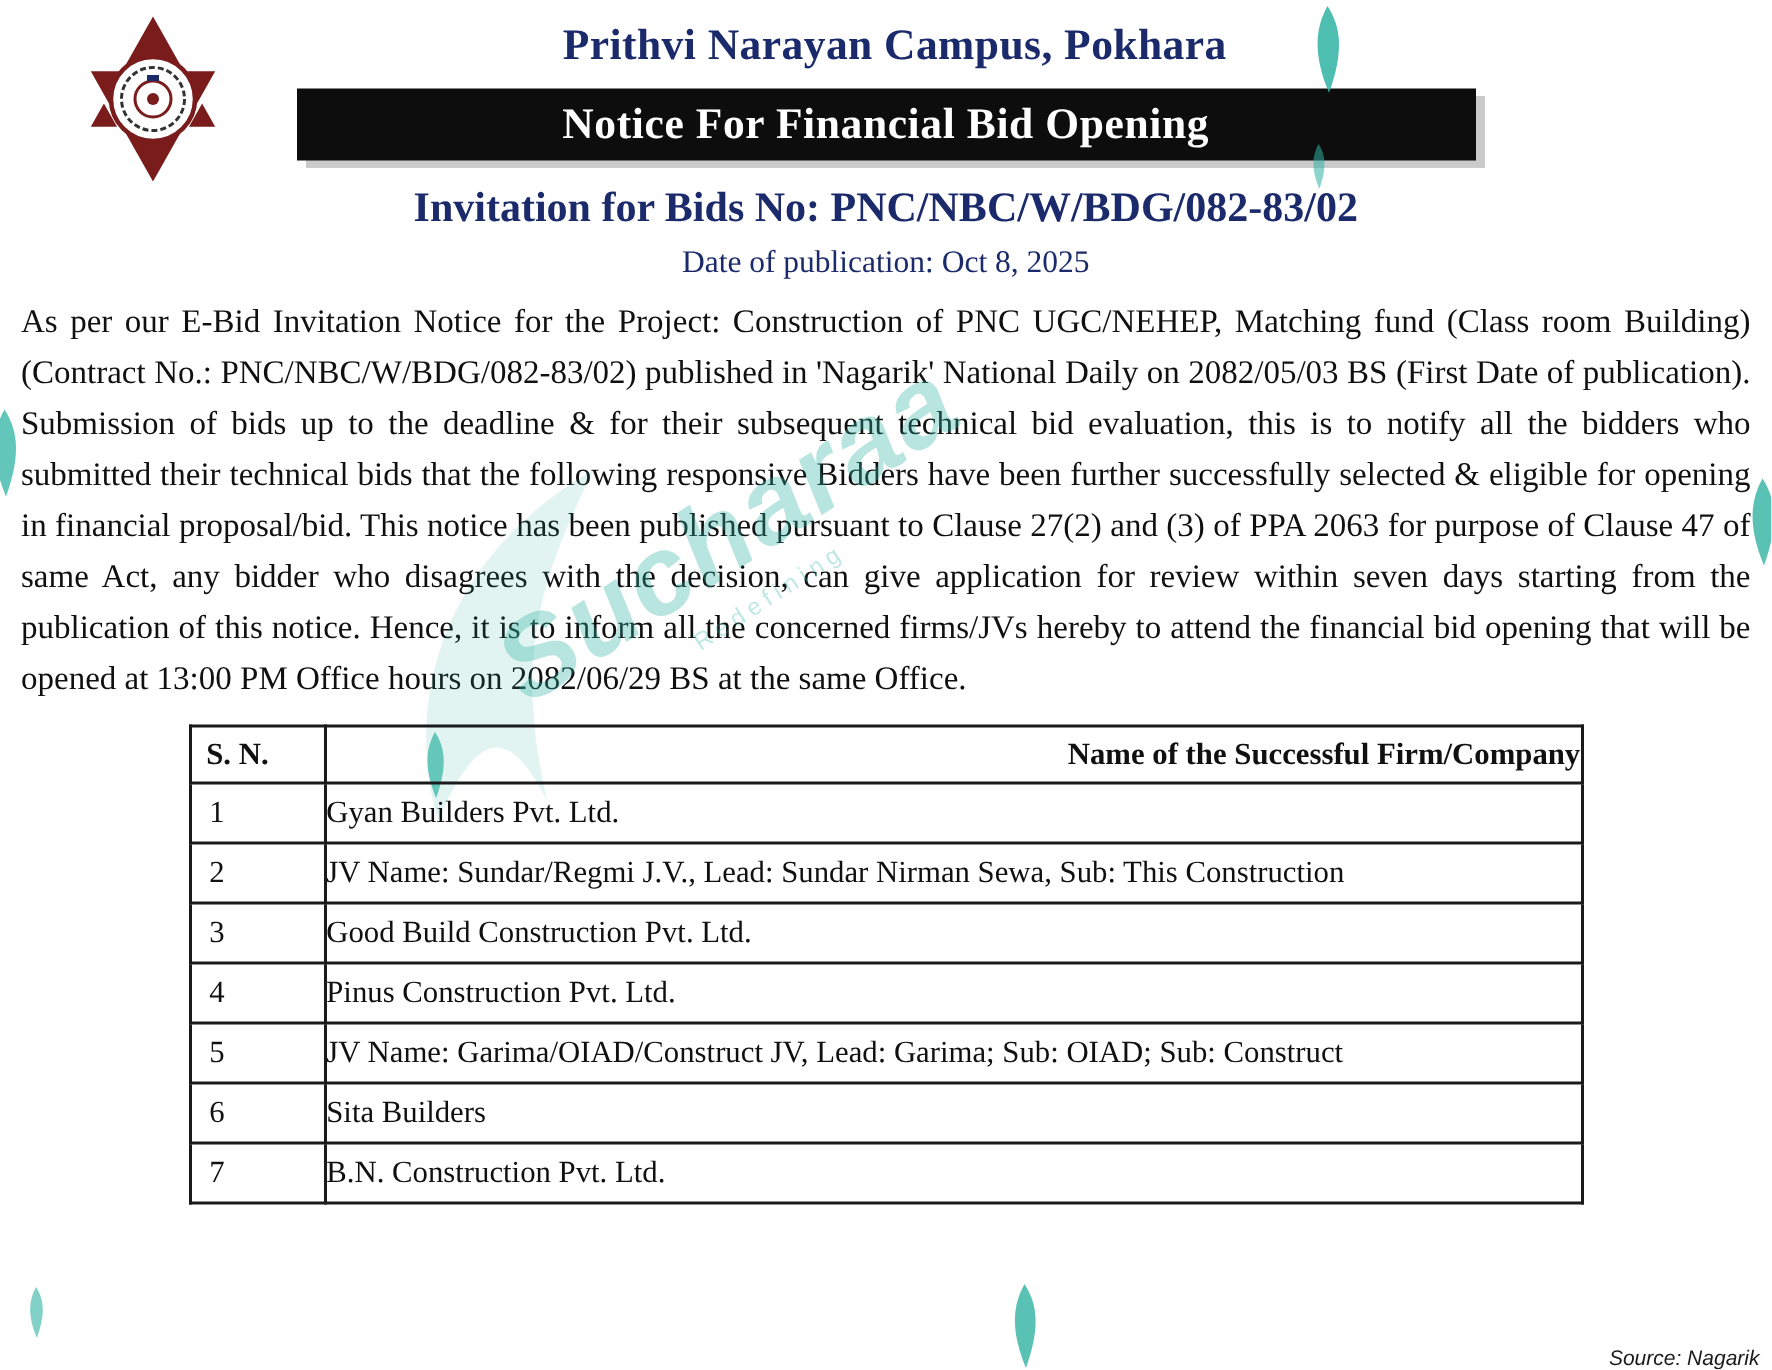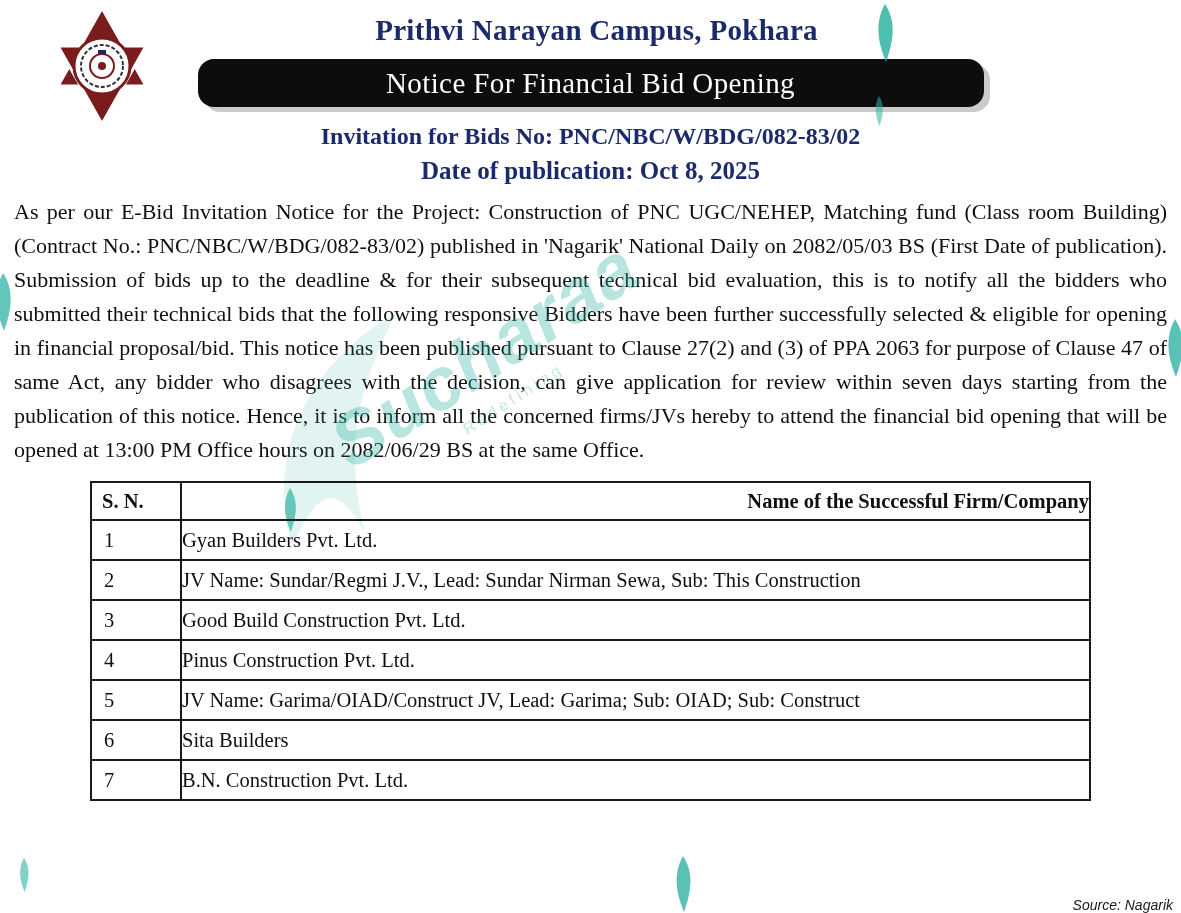--- a/index.html
+++ b/index.html
@@ -32,51 +32,50 @@
   }
   .banner {
     width: 786px;
     height: 48px;
     margin: 12px auto 0 auto;
     background: #0d0d0d;
     color: #ffffff;
     text-align: center;
     line-height: 48px;
     font-size: 29px;
-    font-weight: normal;
+    font-weight: bold;
     box-shadow: 6px 5px 0 rgba(160,160,160,0.55);
     letter-spacing: 0.4px;
-    border-radius: 16px;
   }
   .inv-line {
     margin-top: 16px;
     text-align: center;
-    font-size: 24px;
+    font-size: 28px;
     font-weight: bold;
     color: #1b2a6b;
   }
   .date-line {
     margin-top: 7px;
     text-align: center;
-    font-size: 25px;
-    font-weight: bold;
+    font-size: 21px;
+    font-weight: normal;
     color: #1b2a6b;
   }
   
   .body-text {
     margin: 10px 14px 0 14px;
     font-size: 22px;
     line-height: 34px;
     text-align: justify;
     text-justify: inter-word;
     color: #101010;
   }
   
   table.firms {
-    width: 1001px;
+    width: 930px;
     margin: 14px auto 0 auto;
     border-collapse: collapse;
     font-size: 20.5px;
     position: relative;
     z-index: 2;
     background: transparent;
   }
   table.firms th, table.firms td {
     border: 2px solid #1a1a1a;
   }

